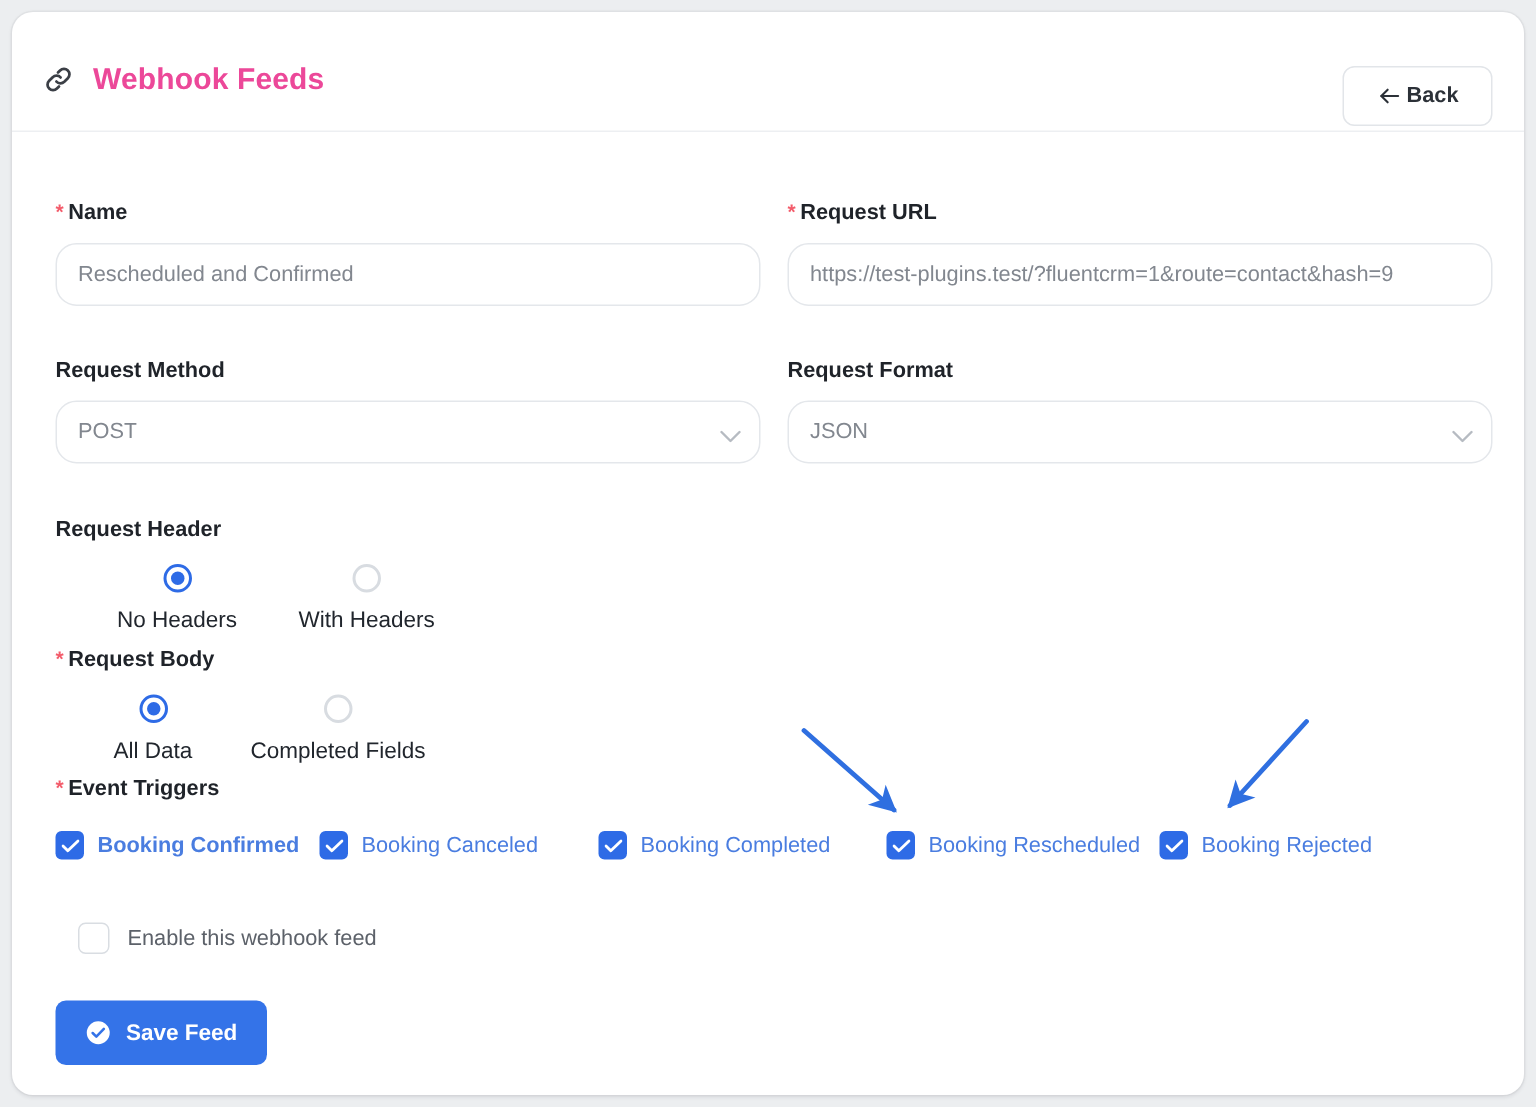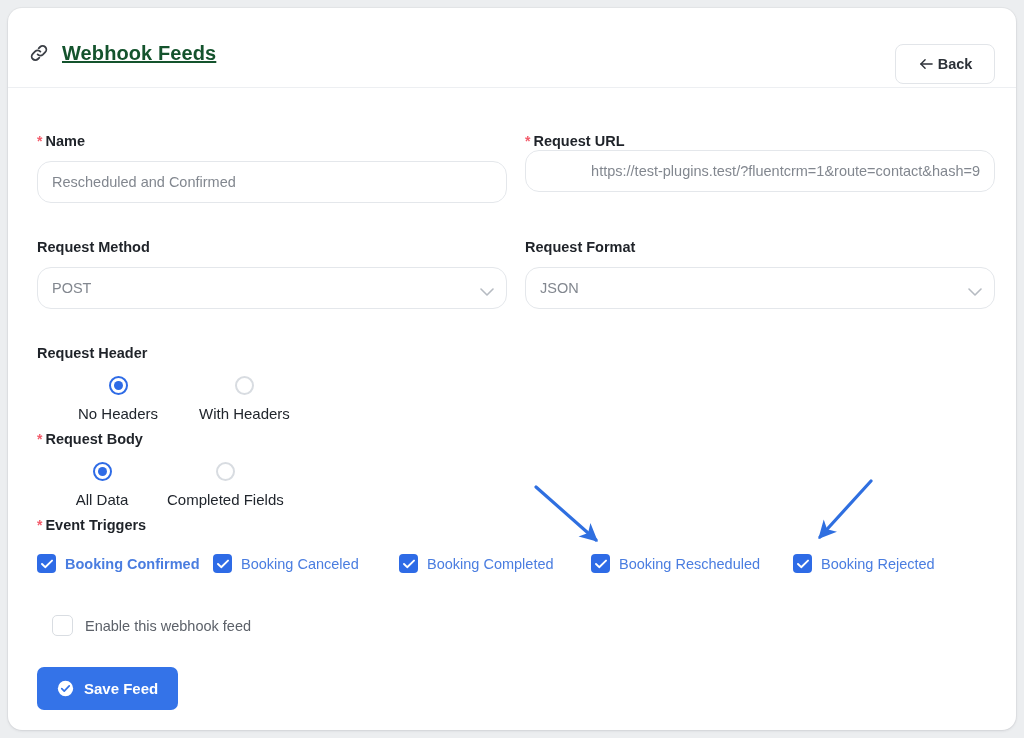--- a/index.html
+++ b/index.html
@@ -30,22 +30,22 @@
     position: absolute; left: 0; top: 0;
     width: 1008px; height: 80px;
     border-bottom: 1px solid #edeff2;
   }
   .hdr-left {
     position: absolute; left: 20px; top: 34px;
     display: flex; align-items: center; gap: 12px;
   }
   .link-icon { width: 22px; height: 22px; display: block; color: #3b3f46; }
   .hdr-title {
-    font-size: 20px; font-weight: 700; color: #14532d;
-    letter-spacing: .1px; line-height: 22px; text-decoration: underline;
+    font-size: 20px; font-weight: 700; color: #ec4899;
+    letter-spacing: .1px; line-height: 22px;
   }
   .back-btn {
     position: absolute; right: 21px; top: 36px;
     width: 100px; height: 40px;
     border: 1px solid #e2e5e9; background: #fff;
     border-radius: 8px;
     display: flex; align-items: center; justify-content: center; gap: 3px;
     cursor: pointer;
   }
   .back-btn .arrow { width: 17px; height: 14px; color: #2c3138; display: block; }
@@ -161,21 +161,21 @@
         </div>
         <div class="ctrl" style="margin-top:11px;">
           <span class="val">Rescheduled and Confirmed</span>
         </div>
       </div>
 
       <div class="field" style="left:517px; top:44px; width:470px;">
         <div class="lbl">
           <span class="req">*</span><span>Request URL</span>
         </div>
-        <div class="ctrl" style="justify-content:flex-end;">
+        <div class="ctrl" style="margin-top:11px;">
           <span class="val">https://test-plugins.test/?fluentcrm=1&amp;route=contact&amp;hash=9</span>
         </div>
       </div>
 
       <div class="field" style="left:29px; top:150px; width:470px;">
         <div class="lbl">Request Method</div>
         <div class="ctrl select" style="margin-top:11px;">
           <span class="val">POST</span>
           <span class="chev">
             <svg viewBox="0 0 14 9" fill="none" stroke="currentColor" stroke-width="1.6" stroke-linecap="round" stroke-linejoin="round" width="14" height="9">
@@ -251,21 +251,21 @@
           <span class="trig-label">Booking Canceled</span>
         </div>
         <div class="trig" style="width:192px;">
           <span class="cbox">
             <svg viewBox="0 0 12 10" fill="none" stroke="currentColor" stroke-width="1.9" stroke-linecap="round" stroke-linejoin="round">
                 <path d="M1 5l3.2 3.2L11 1.6"></path>
               </svg>
           </span>
           <span class="trig-label">Booking Completed</span>
         </div>
-        <div class="trig" style="width:202px;align-items:center;">
+        <div class="trig" style="width:182px;align-items:center;">
           <span class="cbox">
             <svg viewBox="0 0 12 10" fill="none" stroke="currentColor" stroke-width="1.9" stroke-linecap="round" stroke-linejoin="round">
                 <path d="M1 5l3.2 3.2L11 1.6"></path>
               </svg>
           </span>
           <span class="trig-label">Booking Rescheduled</span>
         </div>
         <div class="trig">
           <span class="cbox">
             <svg viewBox="0 0 12 10" fill="none" stroke="currentColor" stroke-width="1.9" stroke-linecap="round" stroke-linejoin="round">

